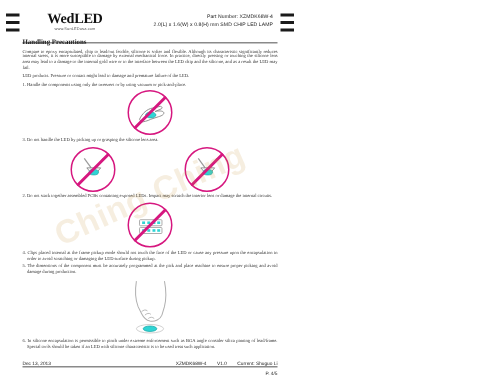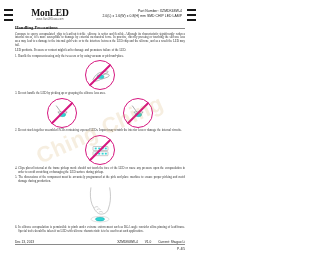--- a/index.html
+++ b/index.html
@@ -239,21 +239,21 @@
     <i></i>
   </div>
   <div class="edge-mark right">
     <i></i>
     <i></i>
     <i></i>
   </div>
 
   <div class="header">
     <div class="logo-block">
-      <div class="logo-text"><span class="sun">Mon</span><span class="led">LED</span></div>
+      <div class="logo-text"><span class="sun">Wed</span><span class="led">LED</span></div>
       <div class="logo-url">www.SunLEDusa.com</div>
     </div>
     <div class="part-block">
       <div class="part-line">Part Number: XZMDK68W-4</div>
       <div class="part-line">2.0(L) x 1.6(W) x 0.8(H) mm SMD CHIP LED LAMP</div>
     </div>
     <div class="header-rule"></div>
   </div>
 
   <div class="watermark">Ching Ching</div>

